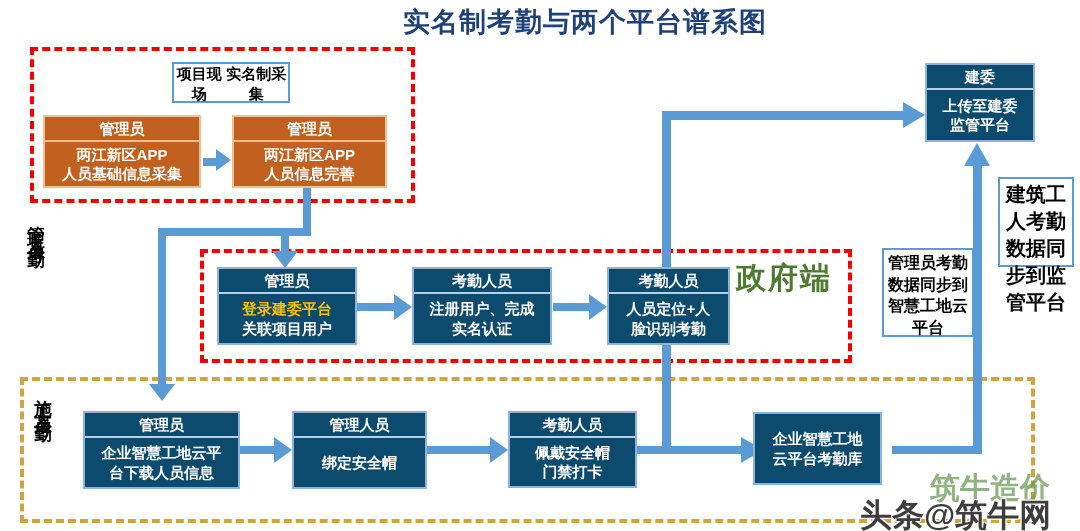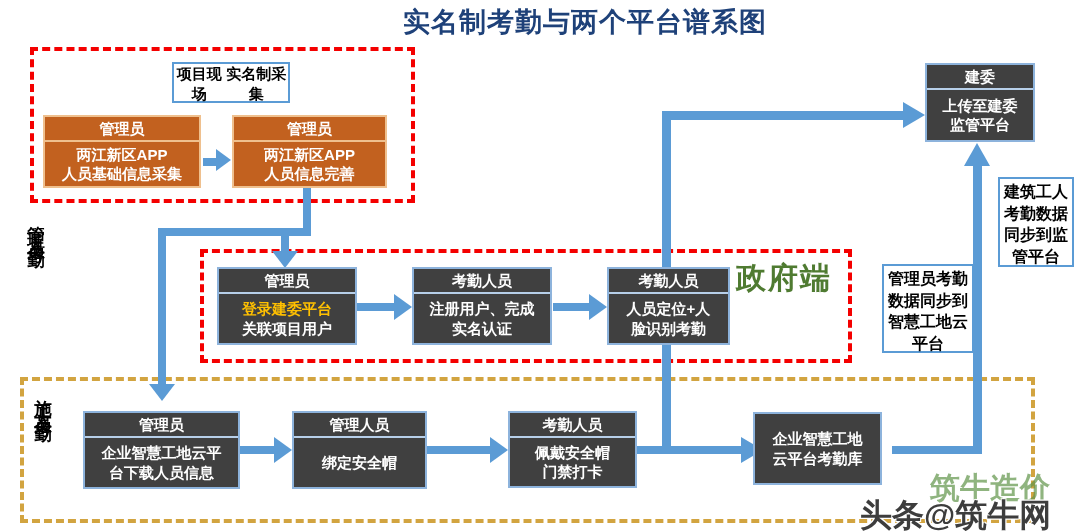--- a/index.html
+++ b/index.html
@@ -17,42 +17,42 @@
   .frame.gold{border:4px dashed #D2A440;}
   #frame-collect{left:30px;top:47px;width:377px;height:148px;}
   #frame-gov{left:200px;top:249px;width:644px;height:106px;}
   #frame-workers{left:20px;top:377px;width:1007px;height:138px;}
   .gov-label{
     position:absolute;left:736px;top:258px;font-size:30px;font-weight:bold;
     color:#4F7B31;z-index:3;letter-spacing:2px;
   }
   
   .node{
-    position:absolute;z-index:3;background:#404040;border:2px solid #8DB3DC;
+    position:absolute;z-index:3;background:#0c4a6e;border:2px solid #8DB3DC;
     color:#fff;font-weight:bold;text-align:center;box-sizing:border-box;
     display:flex;flex-direction:column;
   }
   .node.orange{background:#C2611F;border-color:#EFC08E;}
   .node .hd{
     font-size:15px;line-height:23px;border-bottom:2px solid #B7CFE9;flex:0 0 auto;
   }
   .node.orange .hd{border-bottom-color:#EFC08E;}
   .node .bd{
     flex:1 1 auto;display:flex;flex-direction:column;justify-content:center;
     font-size:15px;line-height:1.28;padding:1px 9px;
   }
   .node .bd .hl{color:#FFC000;}
   .whitebox{
     position:absolute;z-index:3;background:#fff;border:2px solid #5B9BD5;color:#000;
     font-weight:bold;text-align:center;box-sizing:border-box;
     display:flex;flex-direction:row;justify-content:center;
   }
   #node-site{left:172px;top:62px;width:118px;height:41px;font-size:15px;line-height:1.3;}
-  #node-sync-workers{left:998px;top:177px;width:76px;height:90px;font-size:16px;line-height:1.35;padding:2px;}
-  #node-sync-managers{left:882px;top:264px;width:92px;height:89px;font-size:16px;line-height:1.35;padding:2px;}
+  #node-sync-workers{left:998px;top:177px;width:76px;height:90px;font-size:20px;line-height:1.35;padding:2px;}
+  #node-sync-managers{left:882px;top:248px;width:92px;height:89px;font-size:16px;line-height:1.35;padding:2px;}
   
   .vlabel{
     position:absolute;z-index:3;writing-mode:vertical-rl;text-orientation:upright;
     font-size:17.5px;font-weight:bold;color:#000;letter-spacing:5px;
   }
   #label-managers{left:24px;top:212px;}
   #label-workers{left:31px;top:386px;}
   
   .shaft{position:absolute;background:#5B9BD5;z-index:2;}
   .tri{position:absolute;width:0;height:0;z-index:2;}

